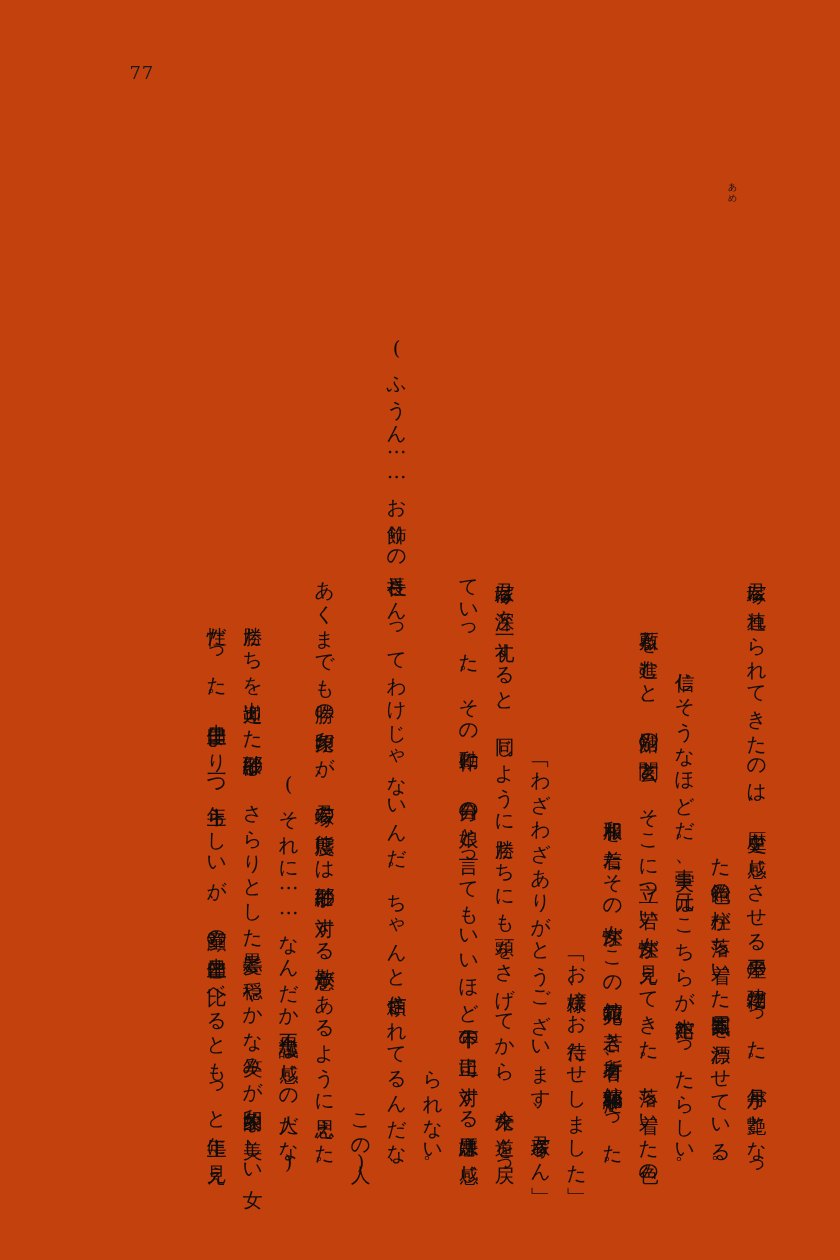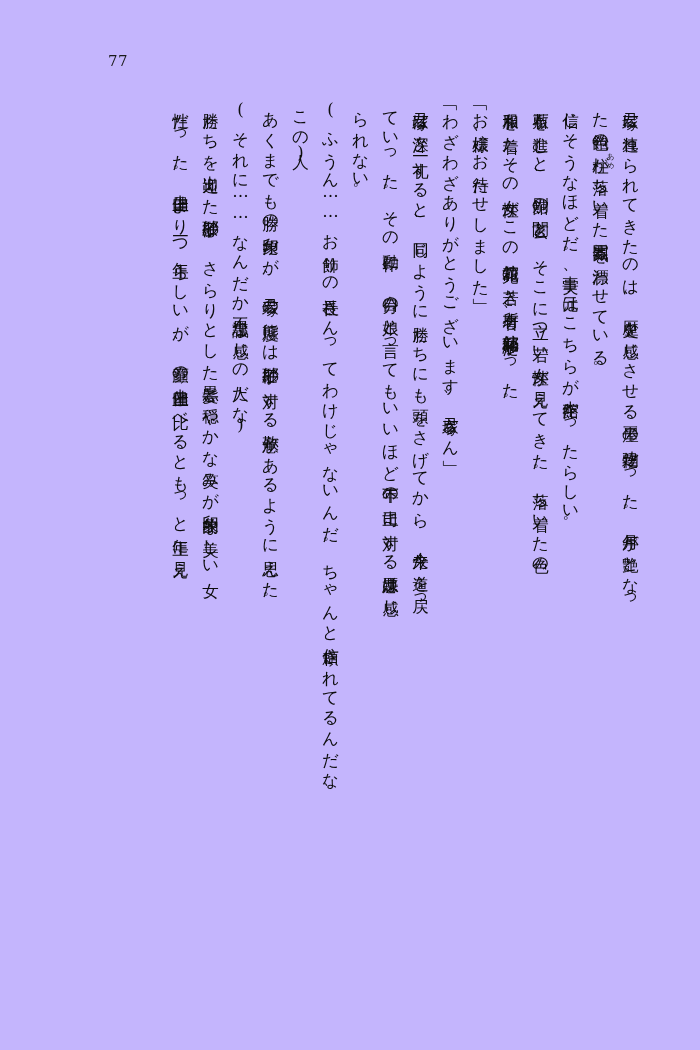--- a/index.html
+++ b/index.html
@@ -4,24 +4,25 @@
 <style>
   html, body {
     margin: 0;
     padding: 0;
     background: #ffffff;
   }
   .page {
     position: relative;
     width: 700px;
     height: 1050px;
-    background: #c4b5fd;
+    background: #c2410c;
     overflow: hidden;
     font-family: "DejaVu Serif", "Liberation Serif", serif;
     color: #111111;
+    text-align: right;
   }
   .page-number {
     position: absolute;
     top: 52px;
     left: 108px;
     font-size: 15px;
     letter-spacing: 0.5px;
     color: #1a1a1a;
     font-family: "DejaVu Serif", "Liberation Serif", serif;
   }

